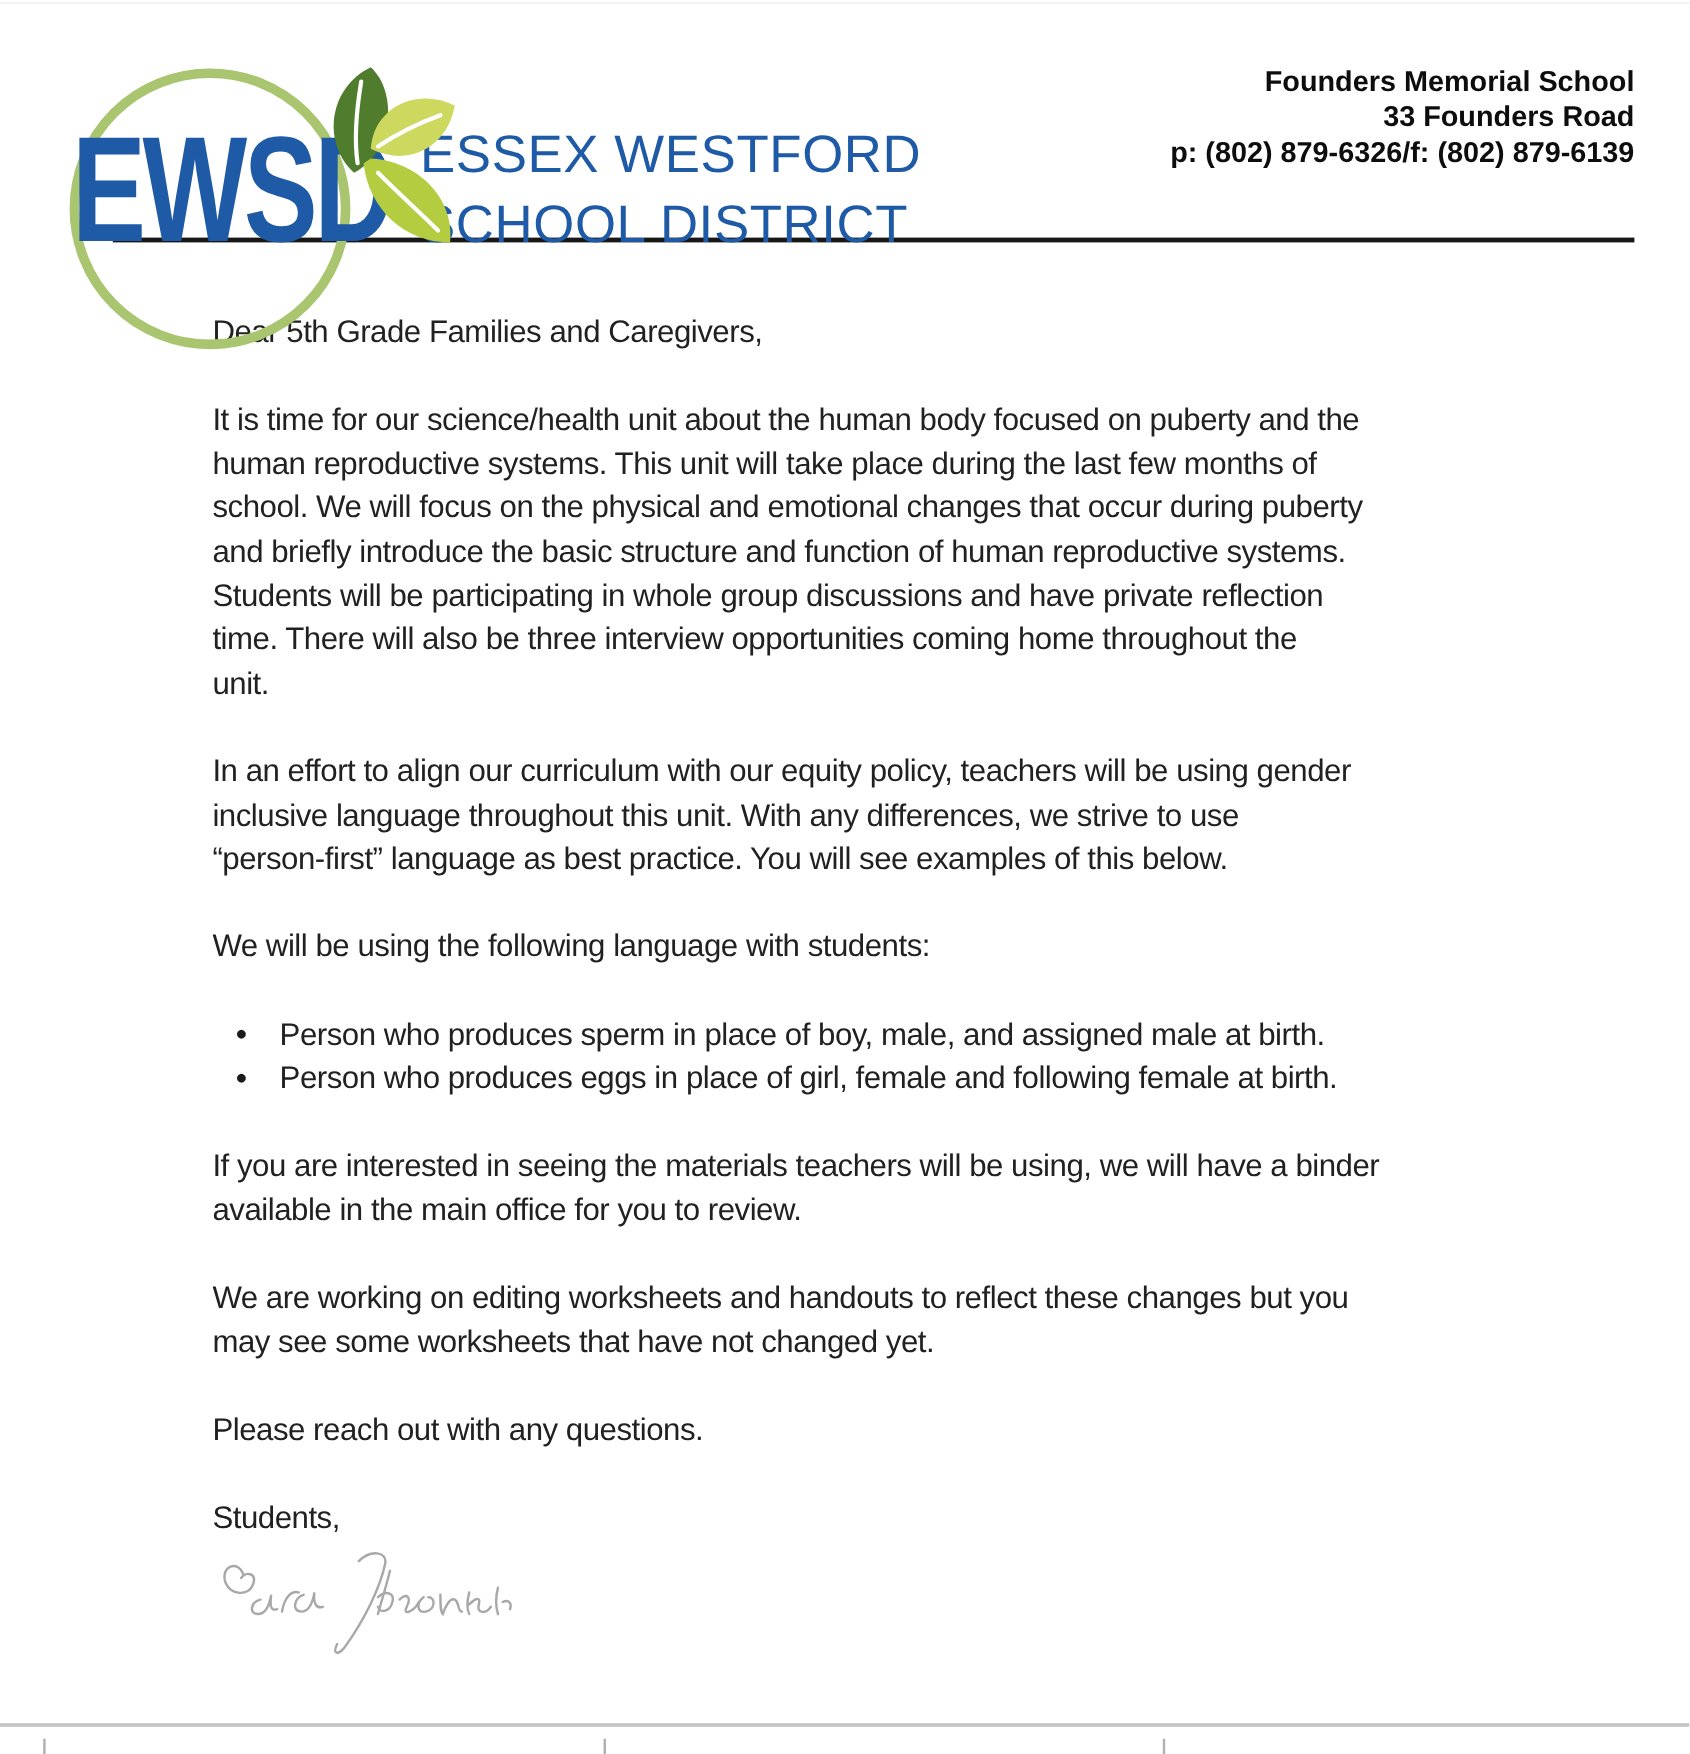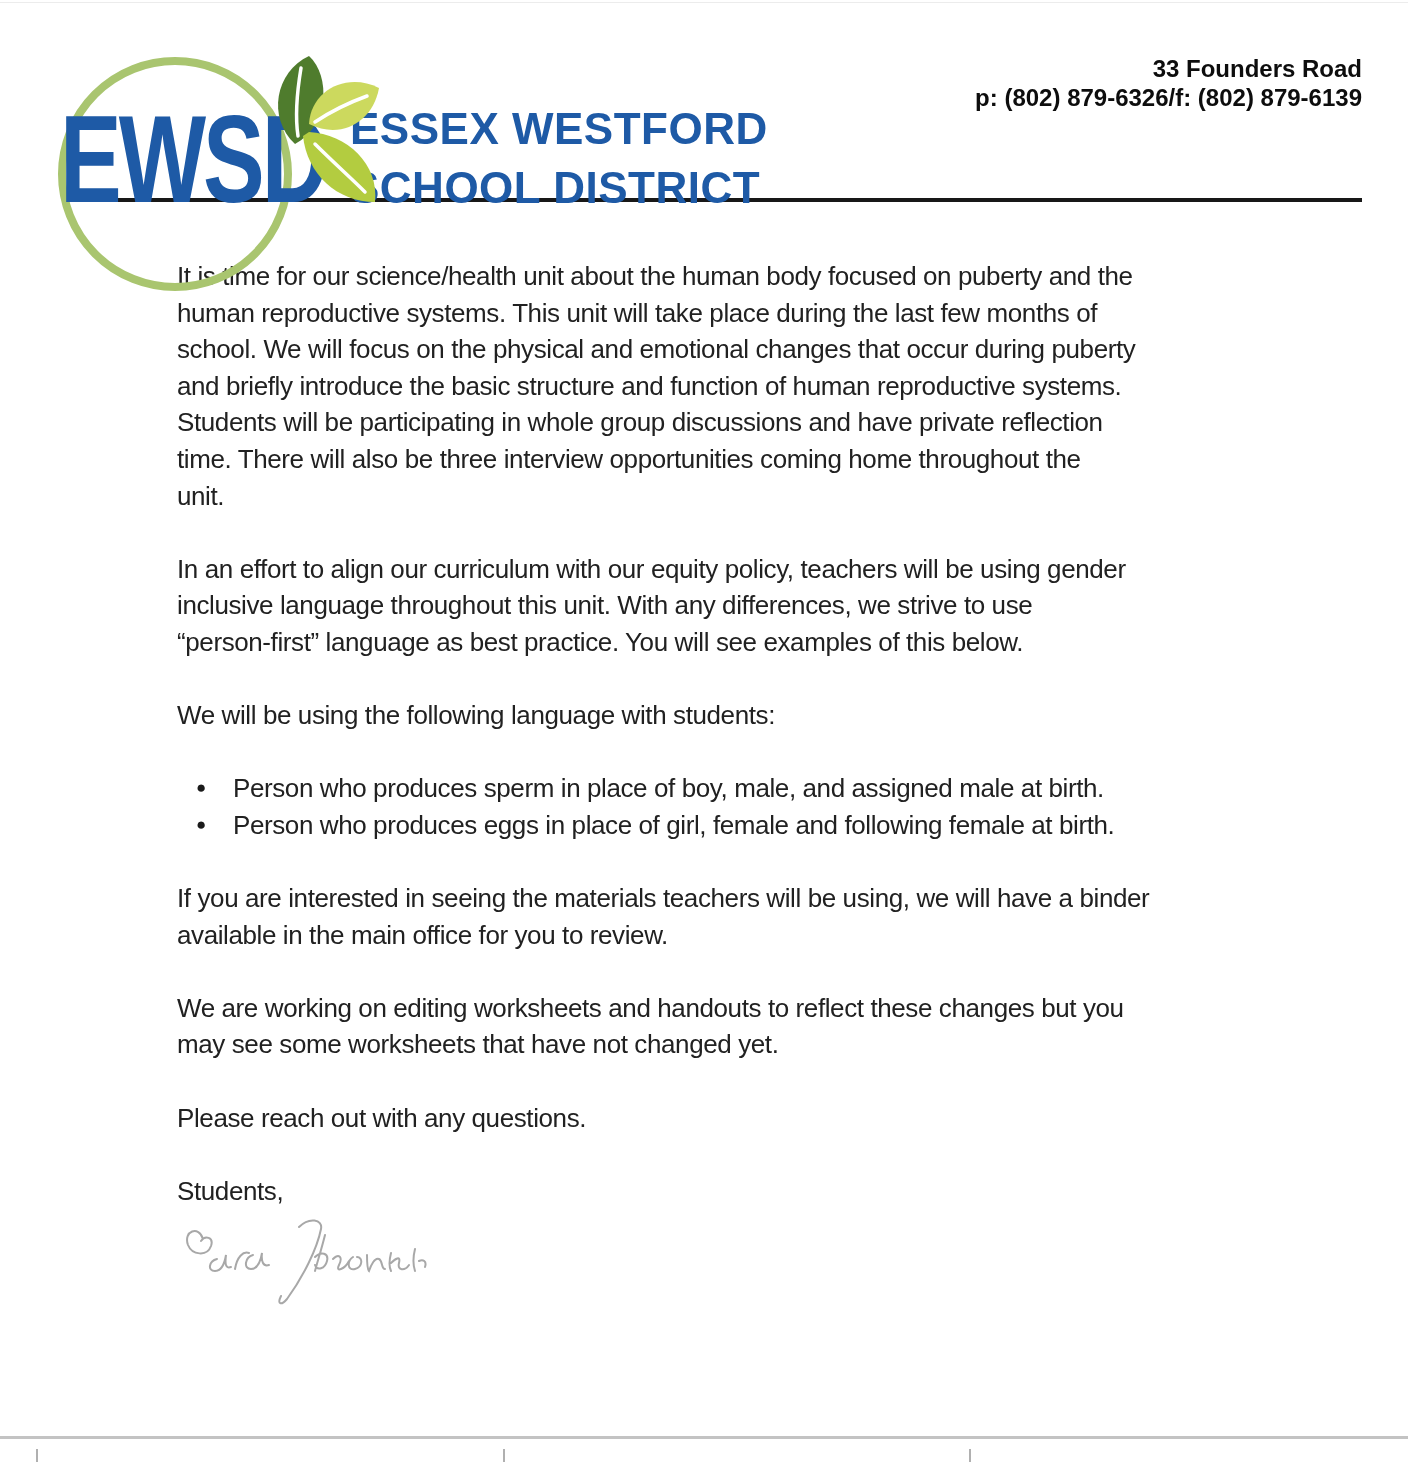--- a/index.html
+++ b/index.html
@@ -20,21 +20,21 @@
   }
   .logo-acronym{
     position:absolute;left:60px;top:96px;z-index:2;
     font-size:125px;font-weight:bold;letter-spacing:-4px;line-height:1;
     color:#1e5aa6;transform:scaleX(.74);transform-origin:left top;
     white-space:nowrap;
   }
   .logo-leaves{position:absolute;left:253px;top:52px;z-index:3;}
   .logo-wordmark{
     position:absolute;left:350px;top:99px;z-index:2;
-    color:#1e5aa6;font-weight:bold;font-size:44px;line-height:59px;
+    color:#1e5aa6;font-weight:normal;font-size:44px;line-height:59px;
     letter-spacing:.5px;white-space:nowrap;
   }
   .contact-block{
     position:absolute;right:46px;top:54px;z-index:2;
     text-align:right;color:#0d0d0d;font-weight:bold;
     font-size:24px;line-height:29.4px;white-space:nowrap;
   }
   .header-rule{
     position:absolute;top:198px;left:94px;right:46px;height:3.5px;
     background:#181818;z-index:0;
@@ -77,27 +77,29 @@
       <path d="M50,84 C54,122 84,150 122,150 C126,112 94,82 56,80 Z" fill="#b3cc40"></path>
       <path d="M62,92 C80,110 98,126 112,140" stroke="#ffffff" stroke-width="3.5" fill="none" stroke-linecap="round"></path>
     </svg>
     <div class="logo-wordmark">
       <div>ESSEX WESTFORD</div>
       <div>SCHOOL DISTRICT</div>
     </div>
   </div>
 
   <div class="contact-block">
+    <div>Founders Memorial School</div>
     <div>33 Founders Road</div>
     <div>p: (802) 879-6326/f: (802) 879-6139</div>
   </div>
 
   <div class="header-rule"></div>
 
   <div class="letter-body">
+    <div class="block">Dear 5th Grade Families and Caregivers,</div>
     <div class="block">It is time for our science/health unit about the human body focused on puberty and the
 human reproductive systems. This unit will take place during the last few months of
 school. We will focus on the physical and emotional changes that occur during puberty
 and briefly introduce the basic structure and function of human reproductive systems.
 Students will be participating in whole group discussions and have private reflection
 time. There will also be three interview opportunities coming home throughout the
 unit.</div>
     <div class="block">In an effort to align our curriculum with our equity policy, teachers will be using gender
 inclusive language throughout this unit.  With any differences, we strive to use
 “person-first” language as best practice. You will see examples of this below.</div>

